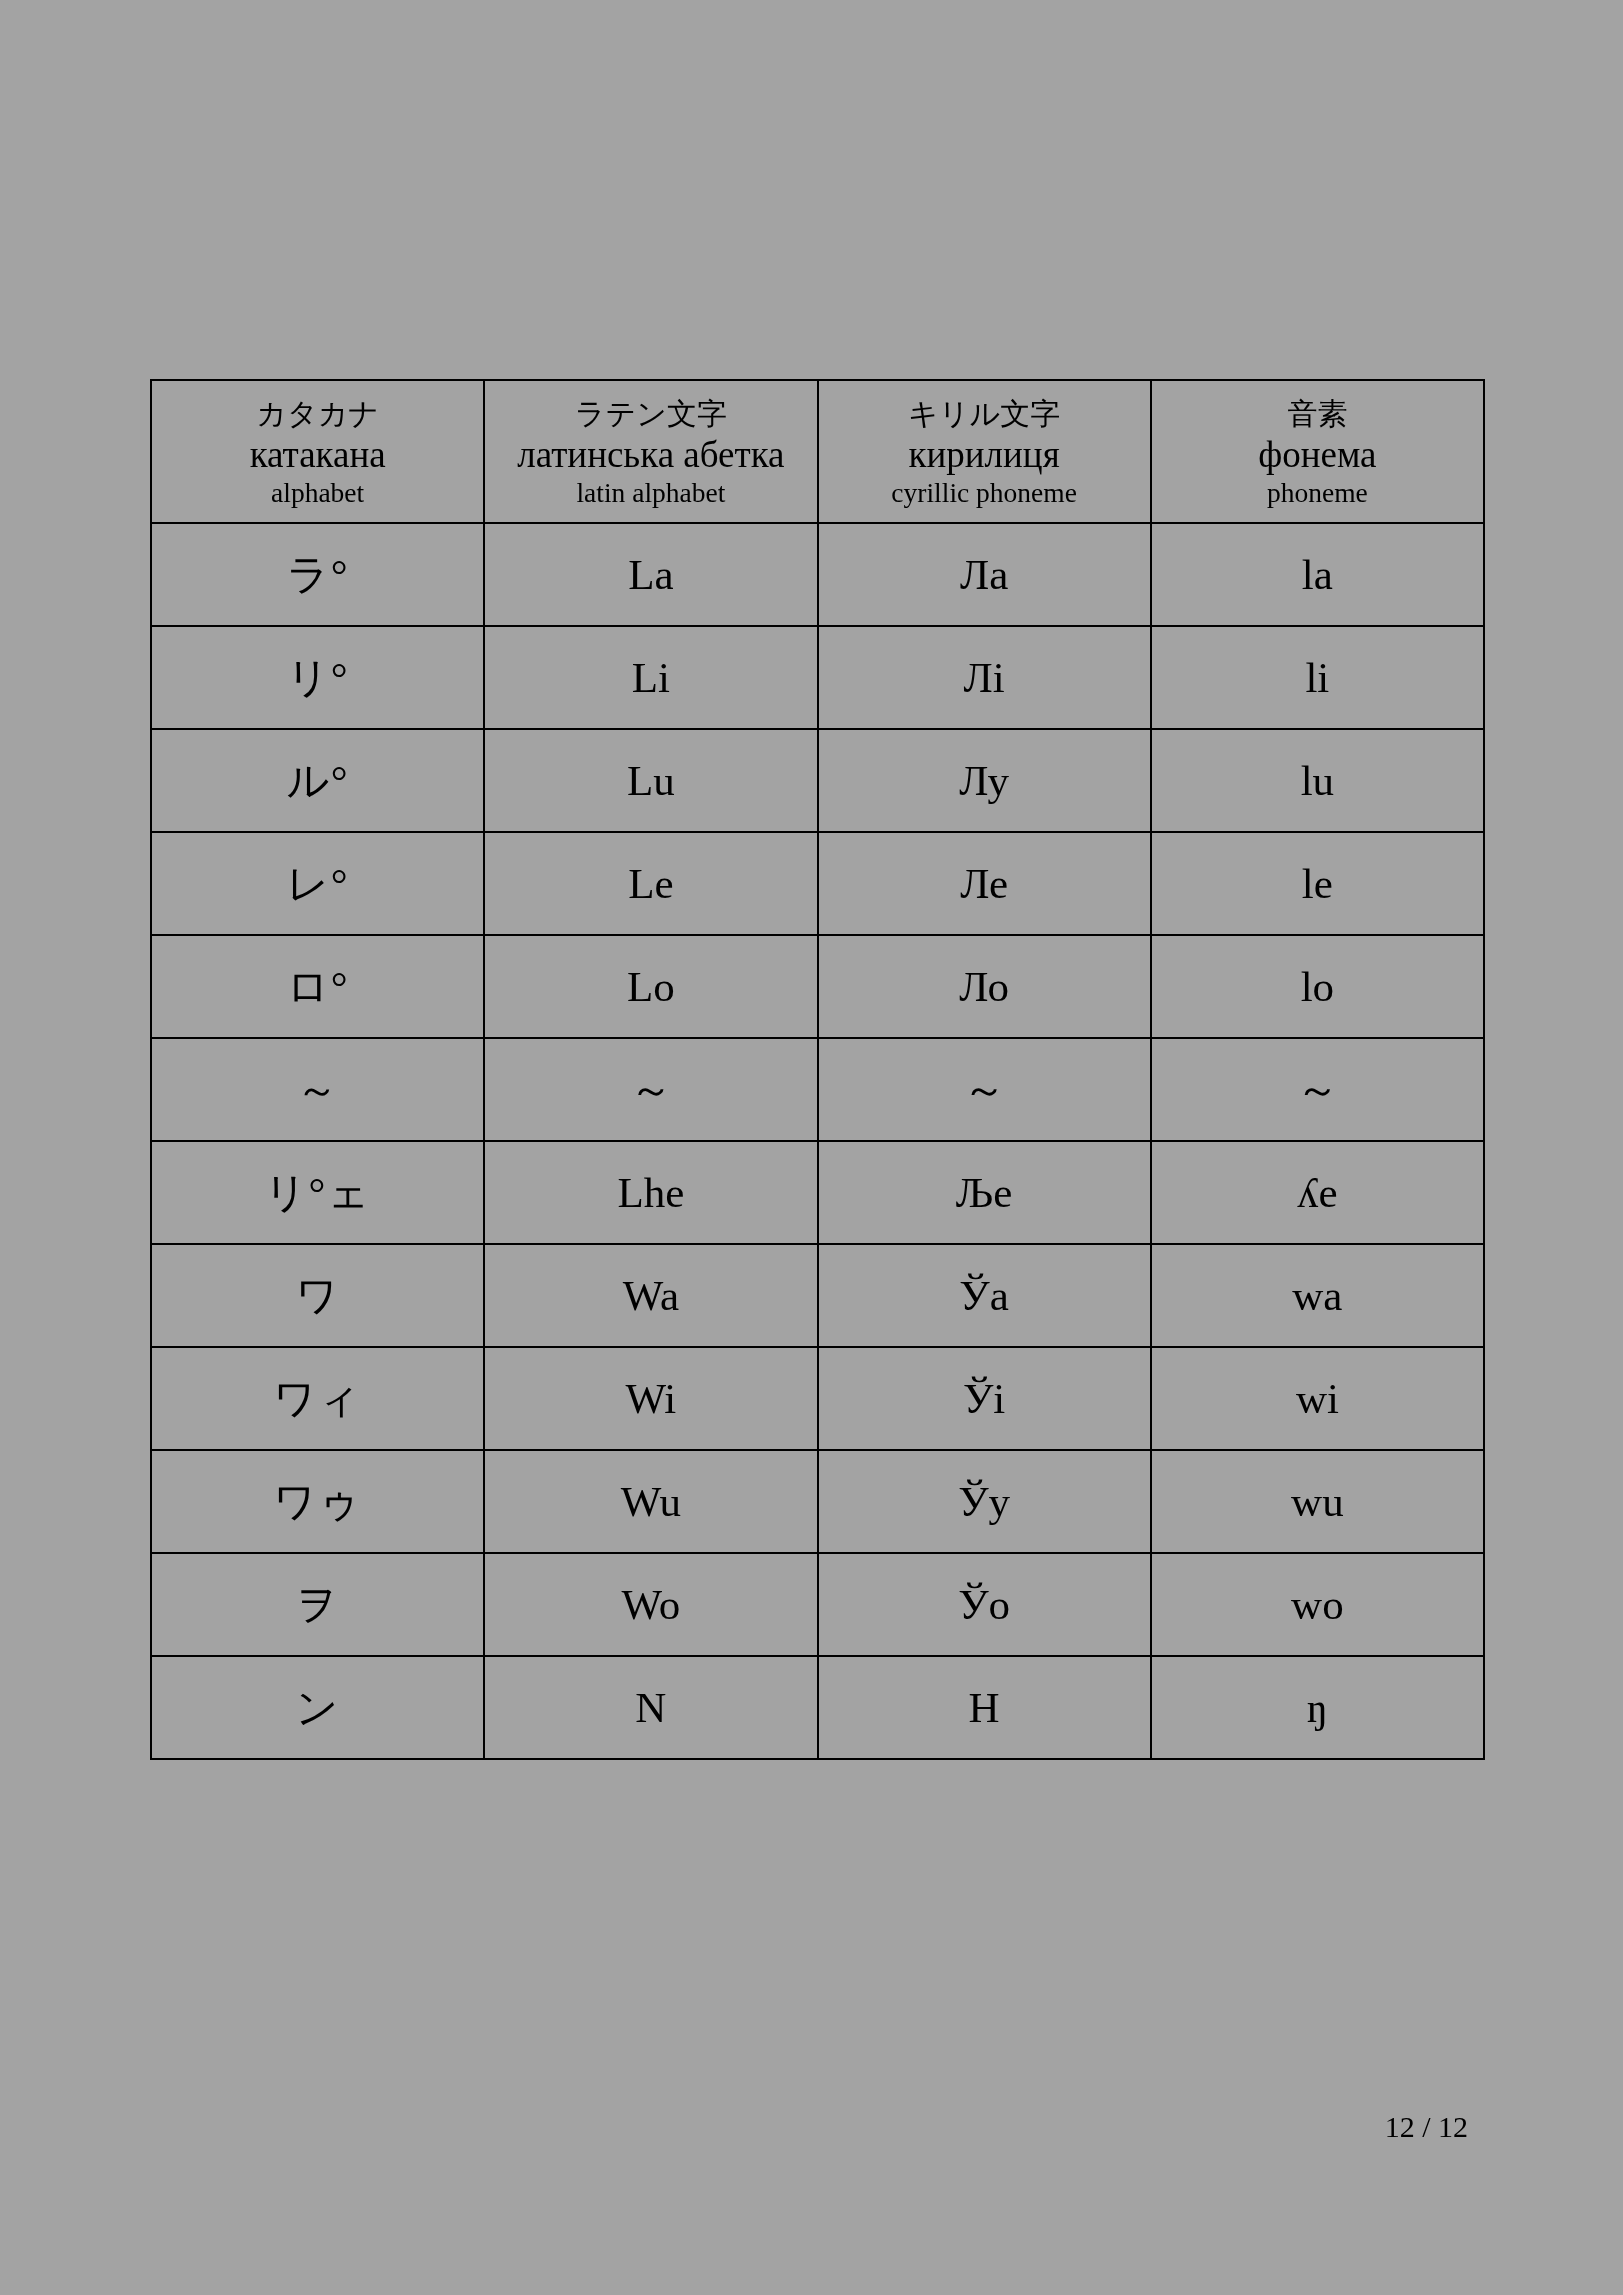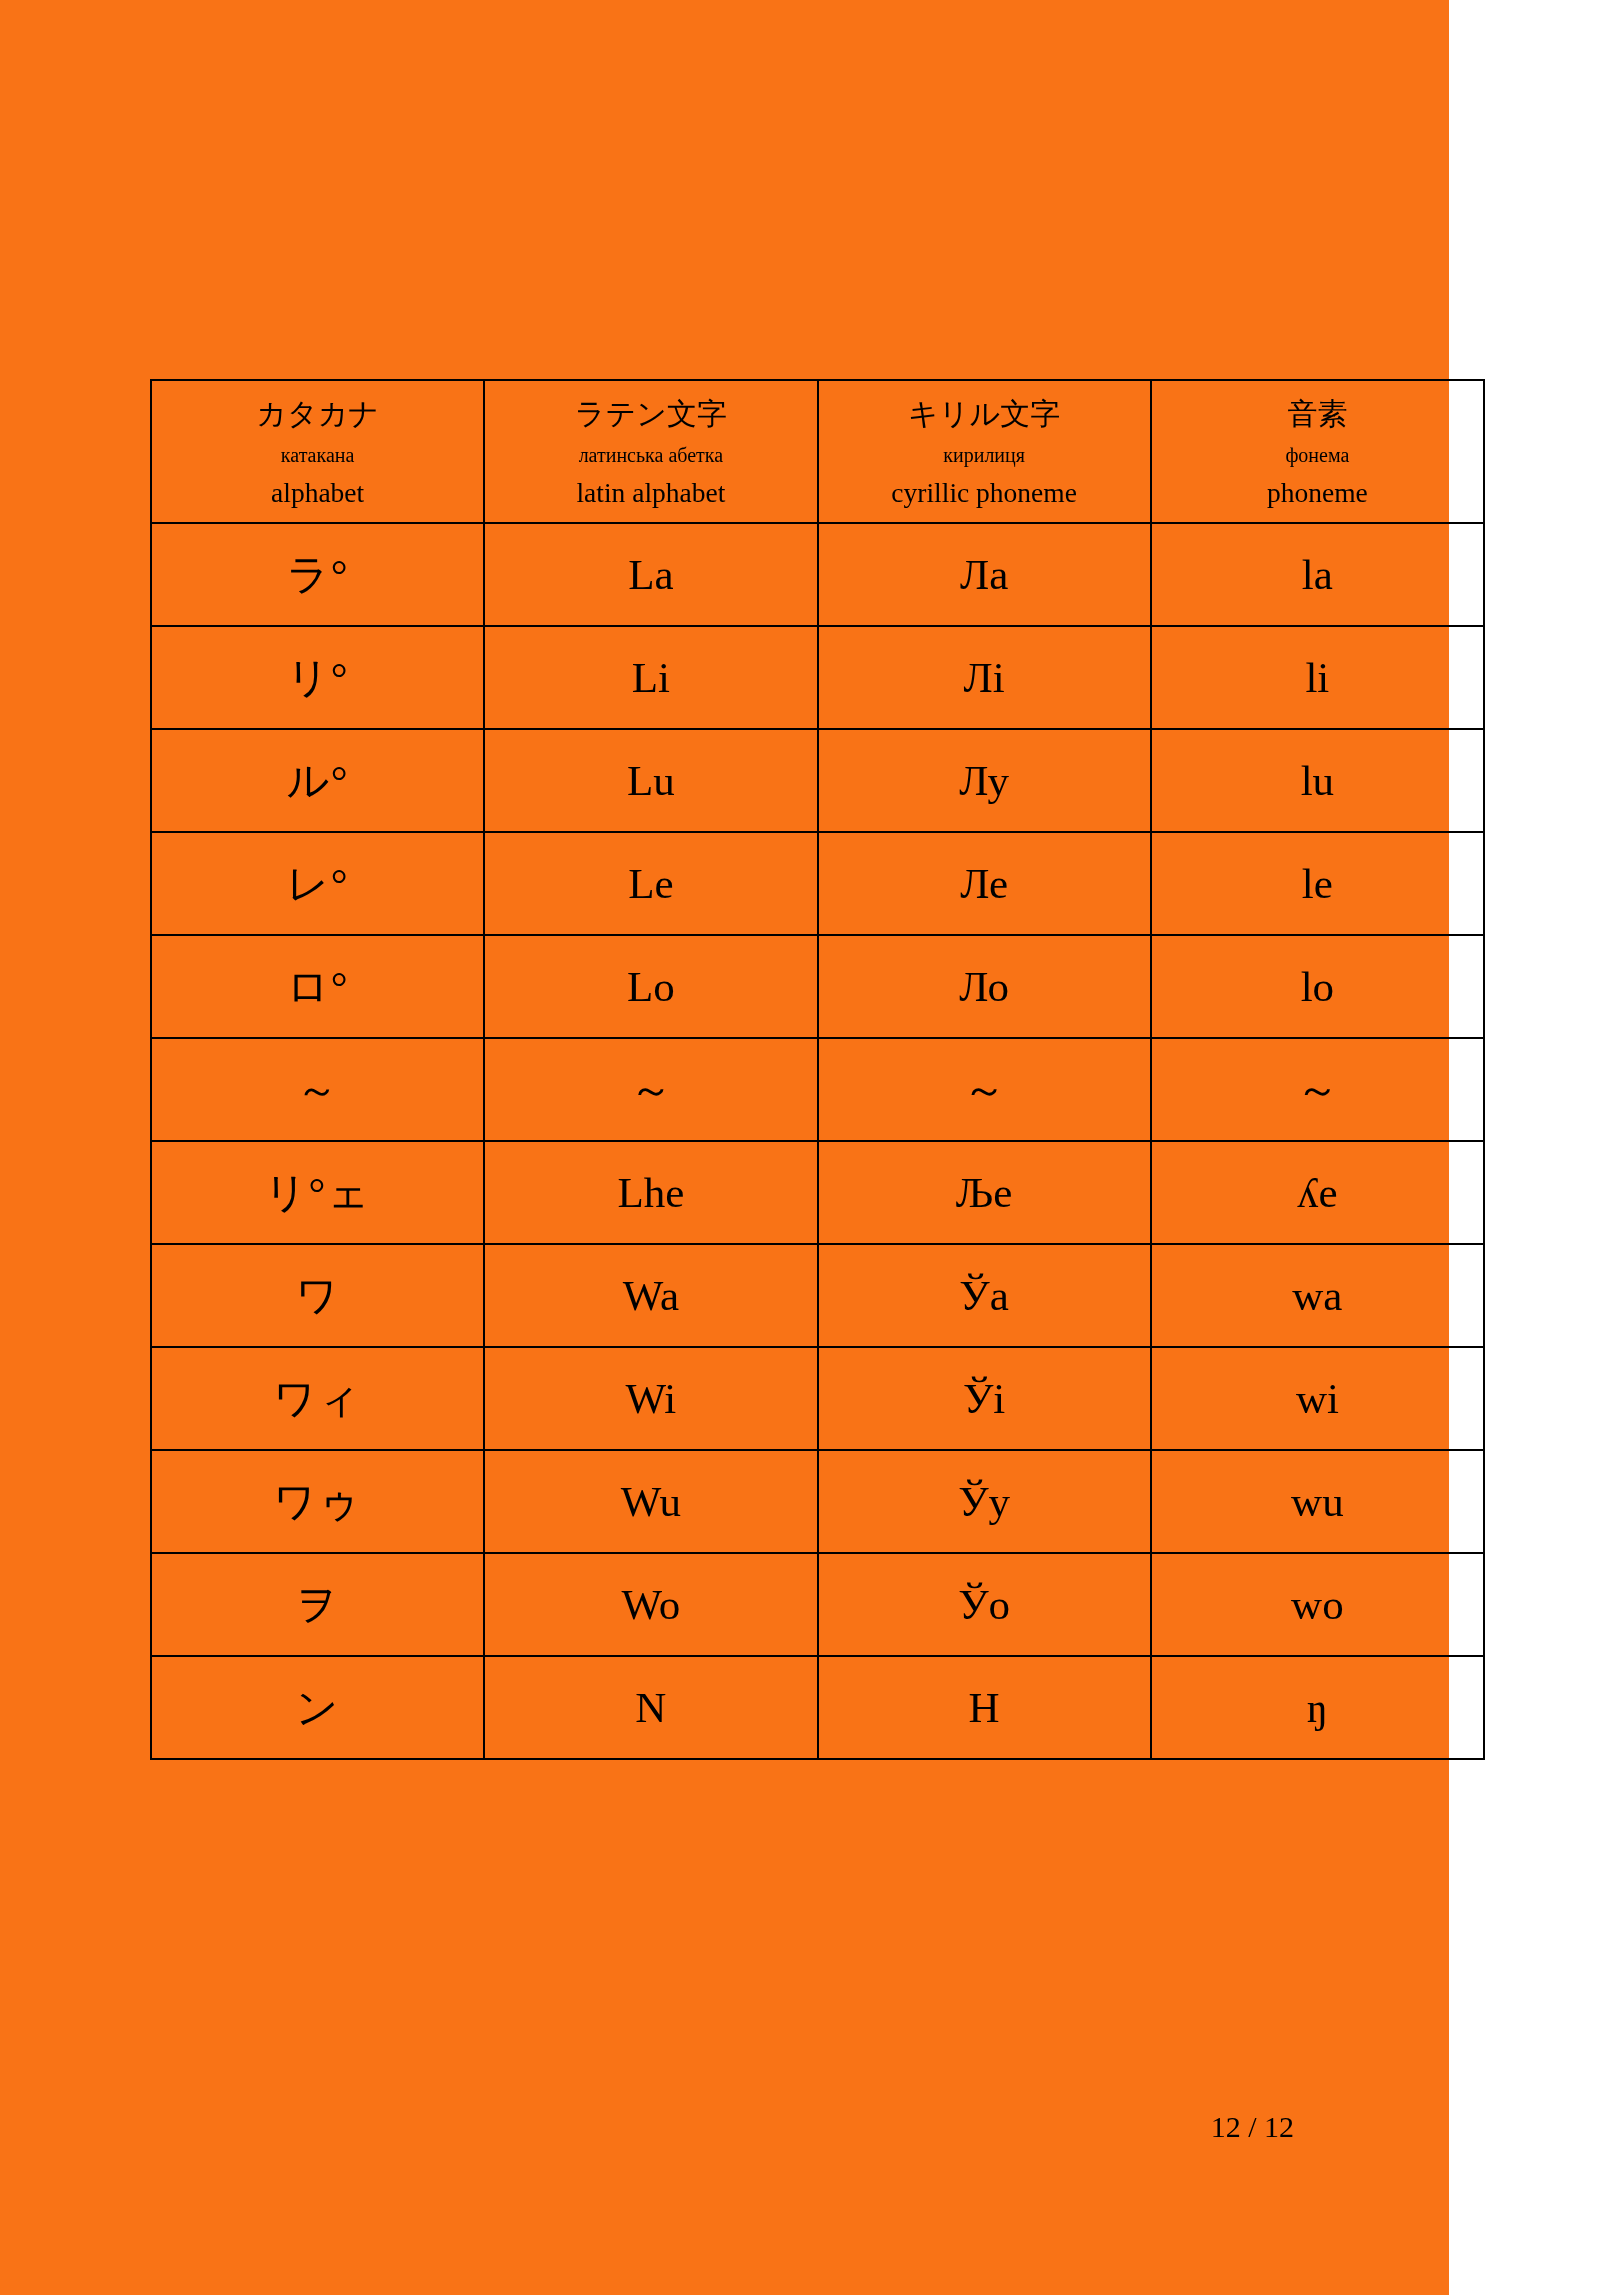--- a/index.html
+++ b/index.html
@@ -2,23 +2,23 @@
 <html style="font-size:10.7px"><head>
 <meta charset="utf-8">
 <style>
   html, body {
     margin: 0;
     padding: 0;
     background: #ffffff;
   }
   .page {
     position: relative;
-    width: 1449px;
+    width: 1623px;
     height: 2295px;
-    background: #f97316;
+    background: #a3a3a3;
     color: #000000;
     font-family: "Liberation Serif", "DejaVu Serif", serif;
   }
   table.chart-table {
     position: absolute;
     top: 379px;
     left: 150px;
     width: 1335px;
     border-collapse: collapse;
     table-layout: fixed;
@@ -37,21 +37,21 @@
     font-weight: normal;
   }
   .hdr-ja {
     display: block;
     font-size: 30px;
     line-height: 44px;
     font-family: "Liberation Serif", "DejaVu Serif", serif;
   }
   .hdr-uk {
     display: block;
-    font-size: 20px;
+    font-size: 37px;
     line-height: 38px;
   }
   .hdr-en {
     display: block;
     font-size: 27.5px;
     line-height: 38px;
   }
   tr.data-row td {
     height: 101px;
   }

